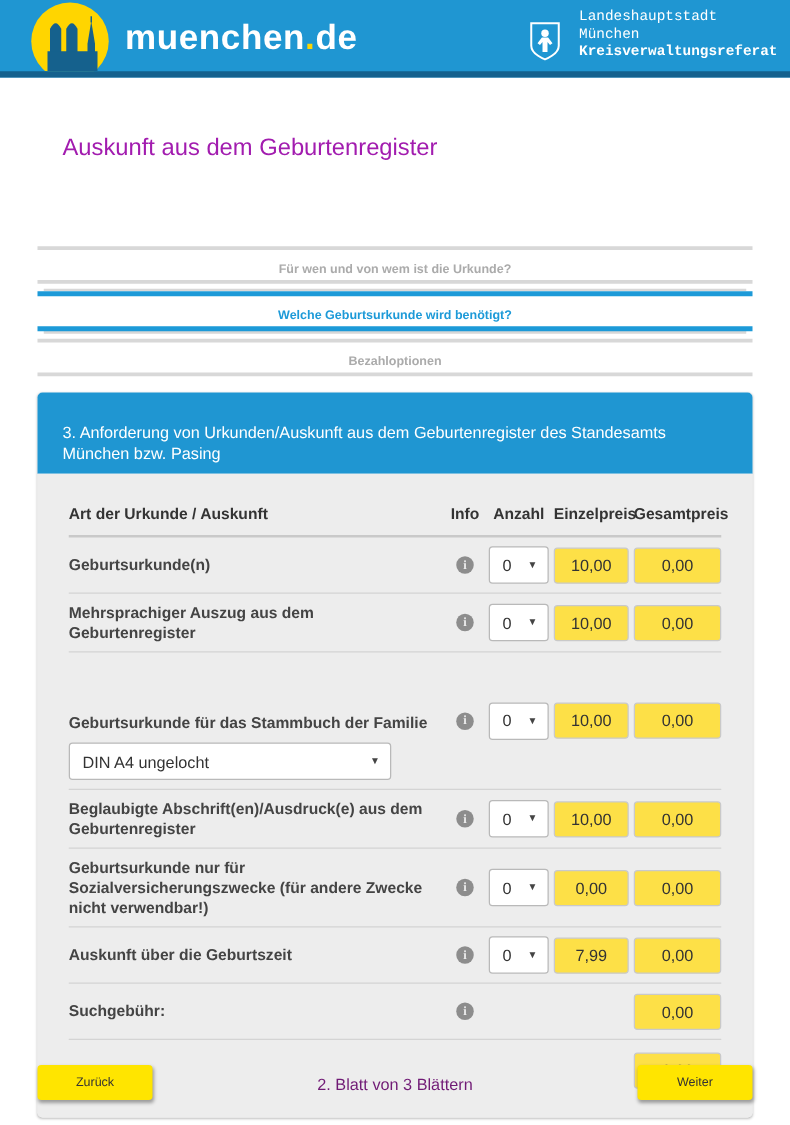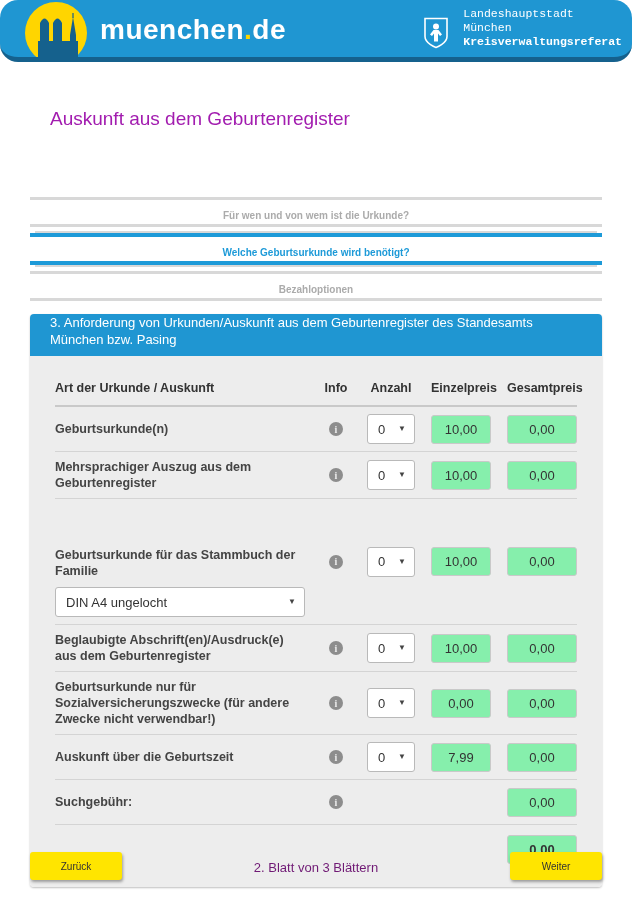--- a/index.html
+++ b/index.html
@@ -12,21 +12,20 @@
     position: relative;
   }
   
   .header {
     height: 62px;
     background: #1f96d2;
     border-bottom: 5px solid #15618d;
     display: flex;
     align-items: center;
     position: relative;
-    border-radius: 18px;
   }
   .logo-wrap { position: absolute; left: 14px; bottom: 0; width: 84px; height: 60px; overflow: hidden; }
   .wordmark {
     position: absolute; left: 100px; top: 14px;
     font-size: 28px; font-weight: bold; color: #fff; letter-spacing: 0.5px;
   }
   .wordmark .dot { color: #ffd500; }
   .org-block {
     position: absolute; right: 10px; top: 7px;
     display: flex; align-items: flex-end; gap: 14px; font-family: Liberation Mono, monospace;
@@ -61,32 +60,32 @@
     color: #1d9ad8;
     box-shadow: 0 -7px 0 -5px #d8d8d8, 0 7px 0 -5px #d8d8d8;
   }
   
   .panel { margin-top: 13px; border-radius: 4px; box-shadow: 0 1px 2px rgba(0,0,0,.25); }
   .panel-header {
     background: #1f96d2;
     color: #fff;
     font-size: 13px;
     line-height: 16.5px;
-    padding: 1px 20px 8px;
+    padding: 24px 20px 8px;
     border-radius: 4px 4px 0 0;
   }
   .panel-body {
     background: #ededed;
     border-radius: 0 0 4px 4px;
     padding: 0 25px 14px;
   }
   .grid-row {
     display: grid;
     grid-template-columns: 1fr 30px 48px 60px 70px;
-    column-gap: 16px;
+    column-gap: 4px;
     align-items: center;
   }
   .thead {
     padding: 25px 0 10px;
     border-bottom: 2px solid #c9c9c9;
     font-size: 12.5px;
     font-weight: bold;
     color: #333;
   }
   .thead .c { text-align: center; }
@@ -114,21 +113,21 @@
     border: 1px solid #b9b9b9;
     border-radius: 3px;
     height: 30px;
     display: flex; align-items: center; justify-content: space-between;
     padding: 0 8px 0 10px;
     font-size: 13px; color: #333;
     cursor: pointer;
   }
   .caret { font-size: 8px; color: #444; line-height: 1; }
   .tbox {
-    background: #86efac;
+    background: #fde047;
     border: 1px solid #c9c9c9;
     border-radius: 3px;
     height: 29px;
     width: 100%;
     display: flex; align-items: center; justify-content: center;
     font-size: 13px; color: #333;
   }
   .tbox.bold { font-weight: bold; }
   .variant-select { margin-top: 8px; width: 100%; max-width: 258px; }
   .stack { align-self: center; margin-top: 41px; }

